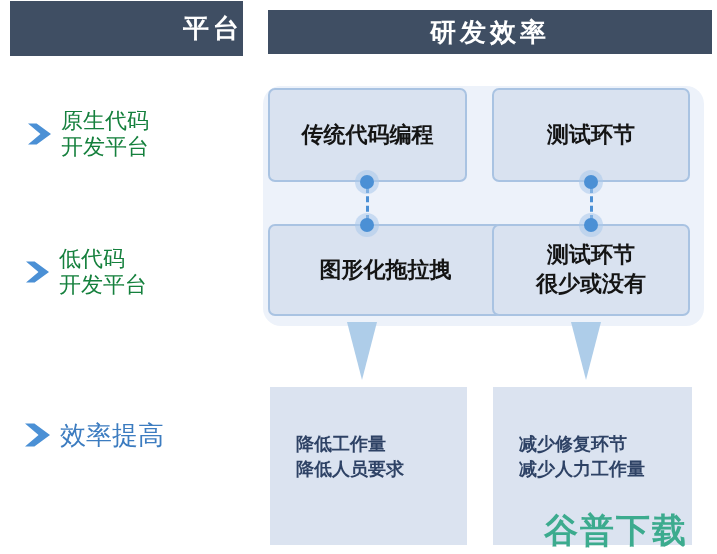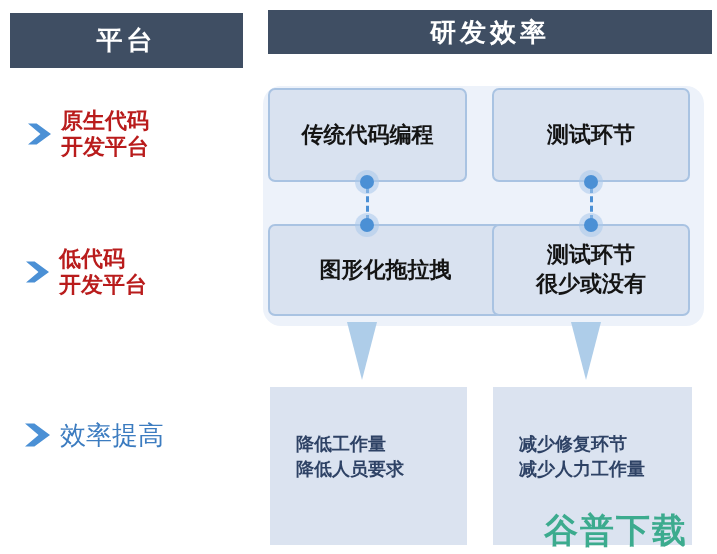--- a/index.html
+++ b/index.html
@@ -20,31 +20,31 @@
     position: absolute;
     background: var(--header_bg, #3f4e63);
     color: #ffffff;
     font-size: 26px;
     font-weight: bold;
     display: flex;
     align-items: center;
     justify-content: center;
     letter-spacing: 4px;
   }
-  .hdr-platform   { left: 10px;  top: 13px; width: 233px; height: 55px; }
+  .hdr-platform   { left: 10px;  top: 1px; width: 233px; height: 55px; justify-content: flex-end; }
   .hdr-efficiency { left: 268px; top: 10px; width: 444px; height: 44px; }
 
   
   .left-row { position: absolute; display: flex; align-items: center; }
   .chev { flex: none; display: block; color: var(--accent_blue, #4b90d5); }
   .left-text {
     margin-left: 10px;
     font-size: 22px;
-    font-weight: 700;
-    color: #b91c1c;
+    font-weight: 400;
+    color: #15803d;
     line-height: 1.18;
   }
   .row-native  { left: 28px; top: 108px; }
   .row-lowcode { left: 26px; top: 246px; }
   .row-gain    { left: 25px; top: 422px; }
   .row-gain .left-text {
     font-size: 26px;
     font-weight: normal;
     color: var(--gain_text, #3c7cc0);
     line-height: 1;

